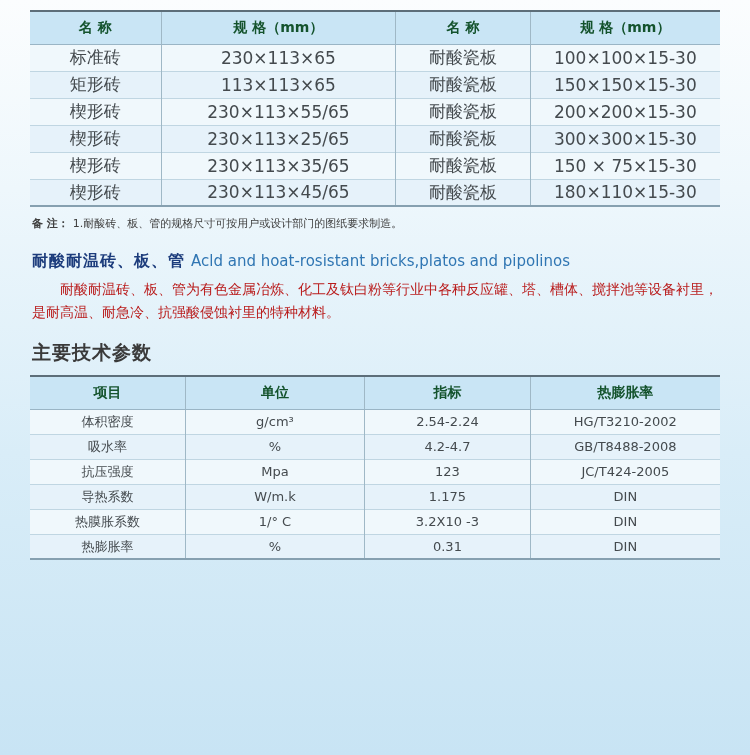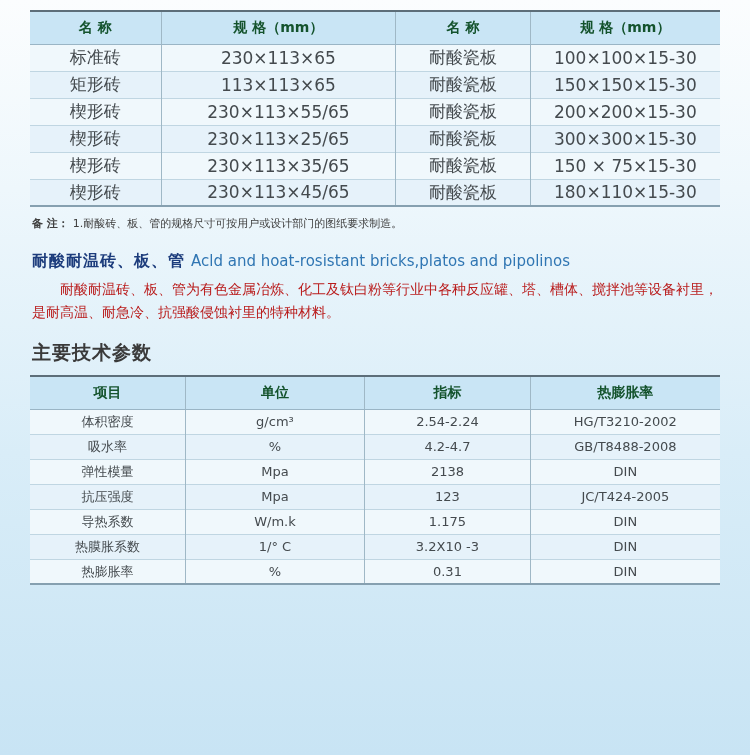--- a/index.html
+++ b/index.html
@@ -183,26 +183,20 @@
         <td>2.54-2.24</td>
         <td>HG/T3210-2002</td>
       </tr>
       <tr>
         <td>吸水率</td>
         <td>%</td>
         <td>4.2-4.7</td>
         <td>GB/T8488-2008</td>
       </tr>
       <tr>
-        <td>弹性模量</td>
-        <td>Mpa</td>
-        <td>2138</td>
-        <td>DIN</td>
-      </tr>
-      <tr>
         <td>抗压强度</td>
         <td>Mpa</td>
         <td>123</td>
         <td>JC/T424-2005</td>
       </tr>
       <tr>
         <td>导热系数</td>
         <td>W/m.k</td>
         <td>1.175</td>
         <td>DIN</td>

